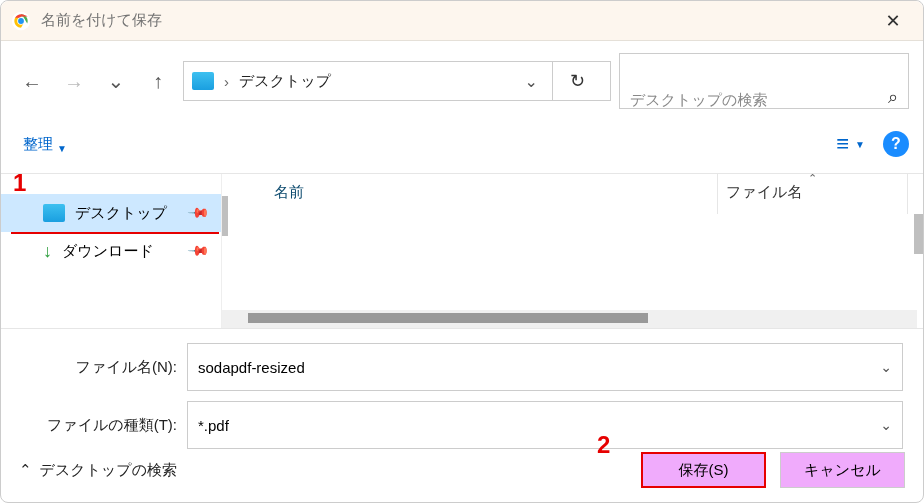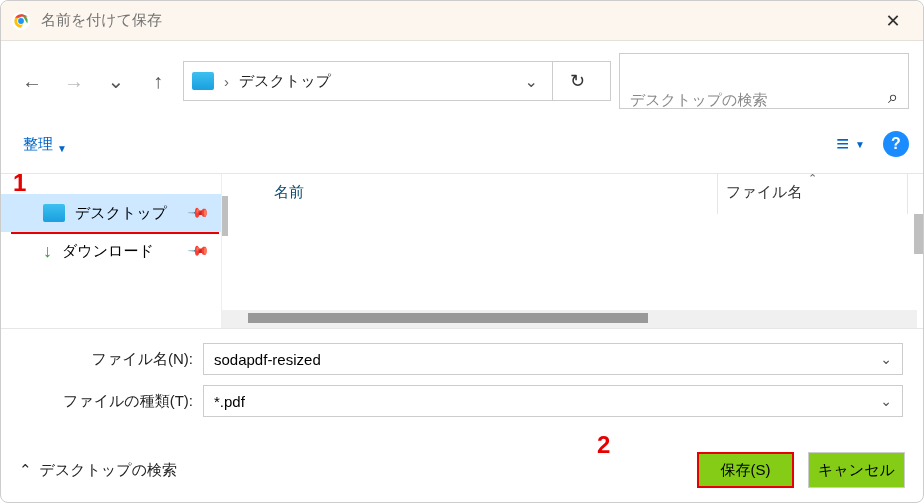--- a/index.html
+++ b/index.html
@@ -39,30 +39,30 @@
   .list-header { display: flex; height: 40px; }
   .colspacer { width: 44px; }
   .colname { flex: 1; padding: 9px 8px; color: #0c4a6e; font-size: 15px; position: relative; }
   .coldate { width: 190px; padding: 9px 8px; color: #333; position: relative; }
   .sort-ind { position: absolute; top: -2px; left: 50%; transform: translateX(-50%); color: #666; font-size: 11px; }
   .colborder { border-left: 1px solid #e6e6e6; }
   .list-body { flex: 1; position: relative; }
   .list-vbar { width: 9px; height: 40px; background: #bfbfbf; position: absolute; right: 0; top: 0; }
   .hscroll { height: 18px; background: #f0f0f0; position: relative; margin: 0 6px 0 0; }
   .hscroll-thumb { position: absolute; left: 26px; top: 3px; height: 10px; width: 400px; background: #999; }
-  .formarea { padding: 14px 20px 0 4px; margin-left: 24px; }
+  .formarea { padding: 14px 20px 0 12px; }
   .formrow { display: flex; align-items: center; margin-bottom: 10px; }
   .formlabel { width: 174px; text-align: right; padding-right: 10px; color: #222; }
-  .formcombo { flex: 1; border: 1px solid #ccc; height: 32px; display: flex; align-items: center; padding: 0 10px; background: #fff; }
+  .formcombo { flex: 1; border: 1px solid #ccc; height: 48px; display: flex; align-items: center; padding: 0 10px; background: #fff; }
   .formcombo span:first-child { flex: 1; }
   .combodrop { color: #555; font-size: 14px; cursor: pointer; }
   .bottomrow { position: absolute; bottom: 14px; left: 0; right: 0; display: flex; align-items: center; padding: 0 18px; }
   .foldtoggle { display: flex; align-items: center; gap: 8px; color: #222; cursor: pointer; }
   .btns { display: flex; gap: 14px; margin-left: auto; }
-  .btn { width: 97px; height: 36px; border: 1px solid #ccc; background: #84cc16; display: flex; align-items: center; justify-content: center; font-size: 15px; cursor: pointer; }
+  .btn { width: 125px; height: 36px; border: 1px solid #ccc; background: #f0abfc; display: flex; align-items: center; justify-content: center; font-size: 15px; cursor: pointer; }
   .btn.redborder { border: 2px solid #e60000; }
   .anno { position: absolute; color: #e60000; font-weight: 900; font-size: 24px; font-family: Arial, sans-serif; pointer-events: none; }
 </style>
 </head>
 <body>
 
 <div class="window">
 
   <div class="titlebar">
     <svg class="chrome-icon" viewBox="0 0 48 48">

